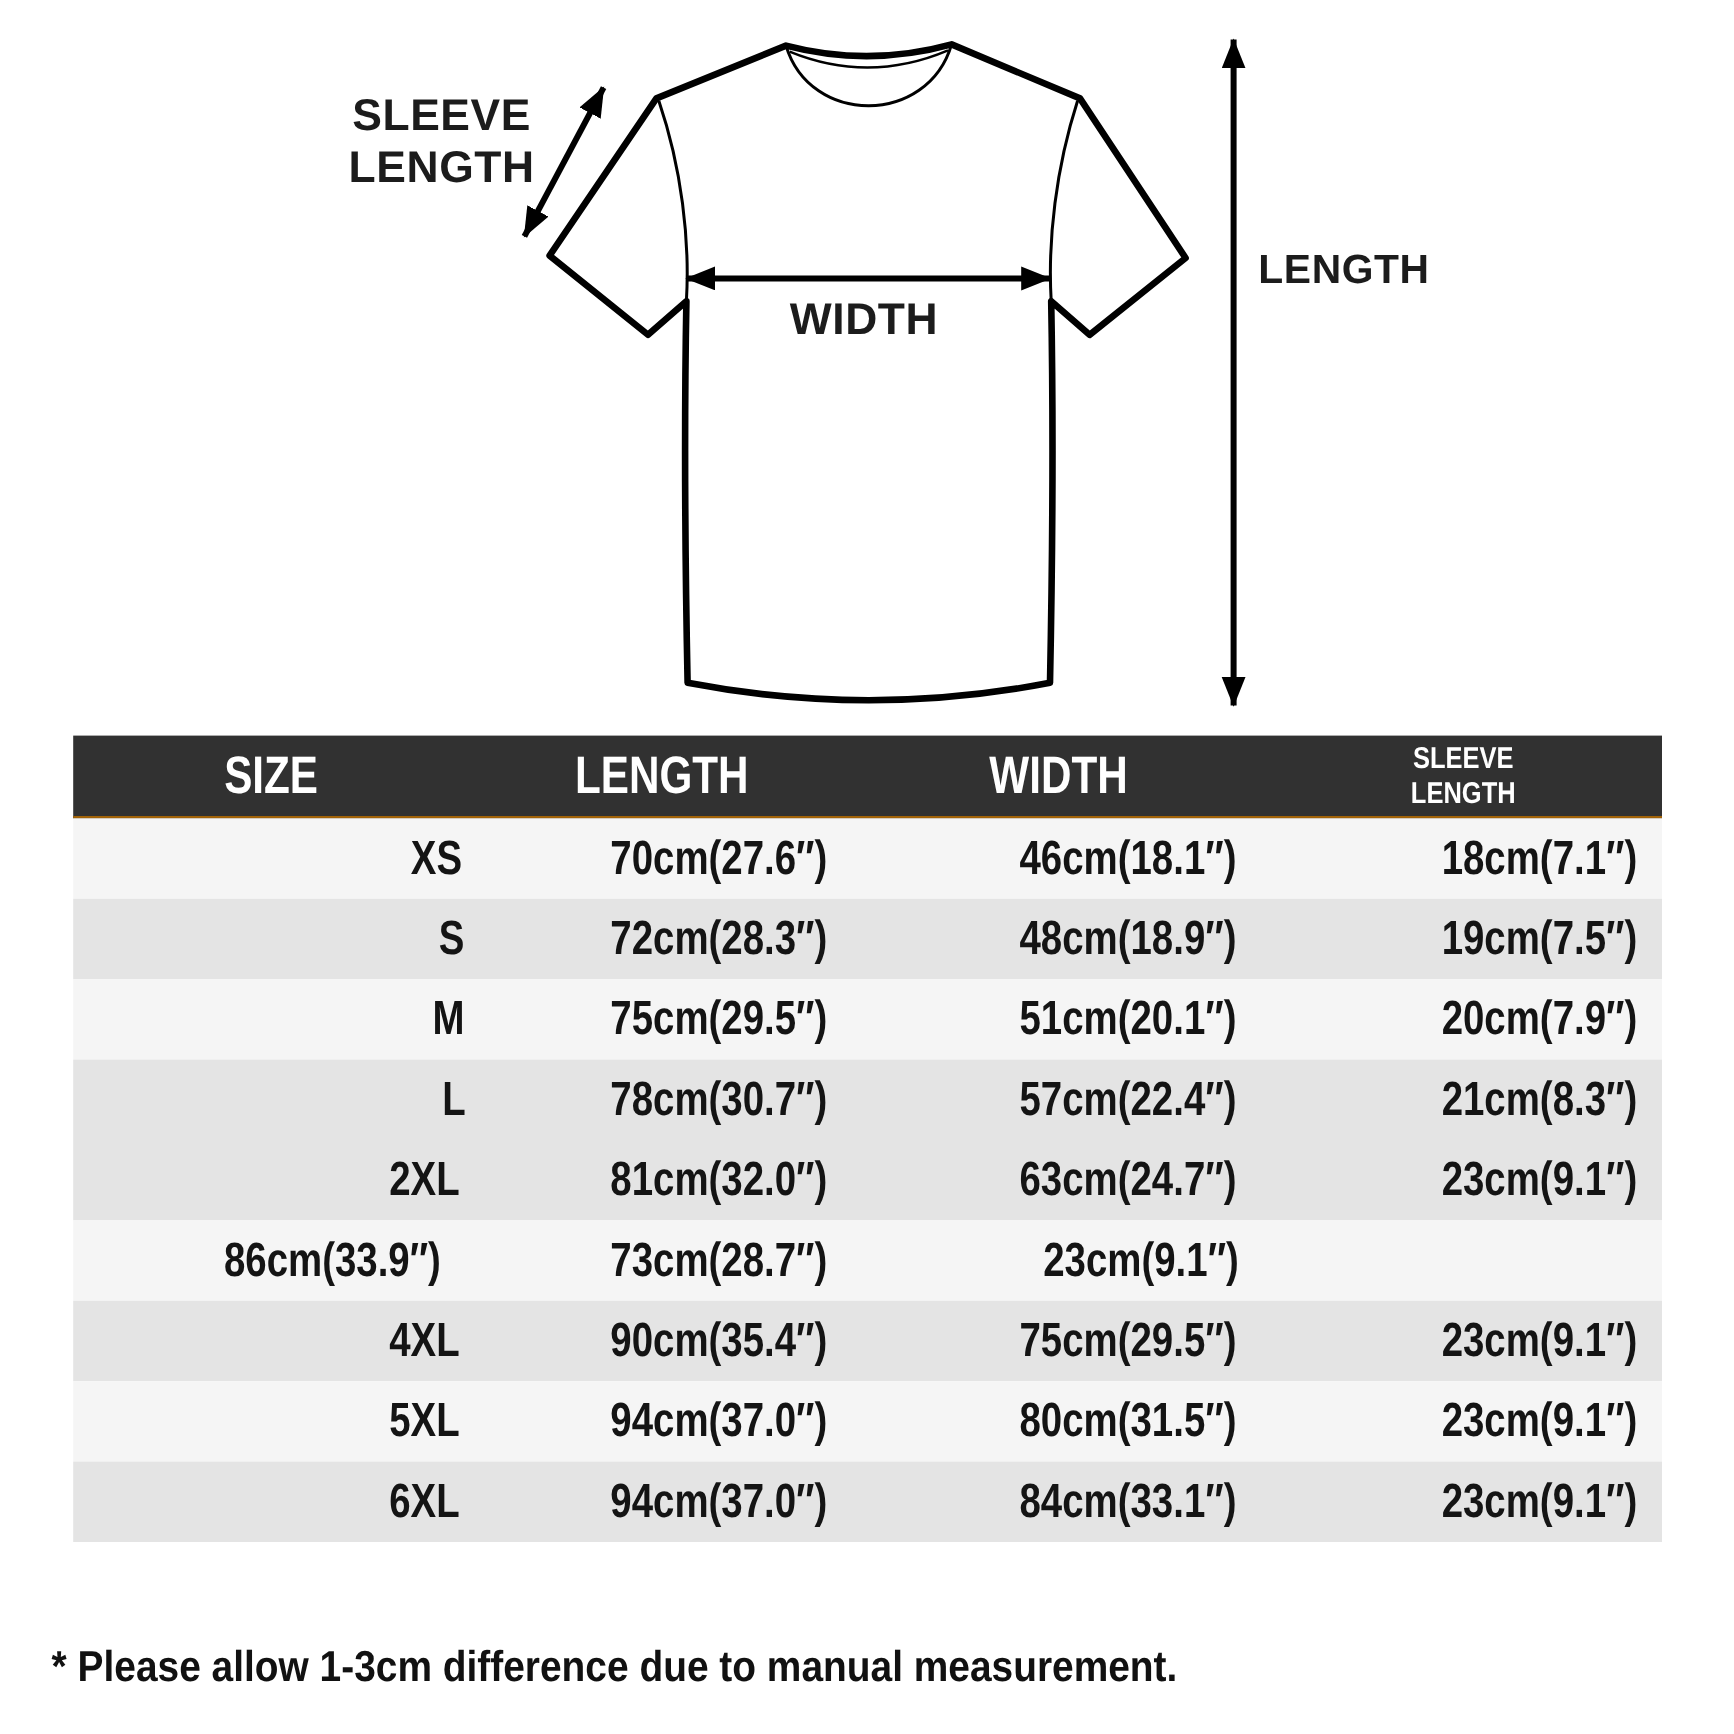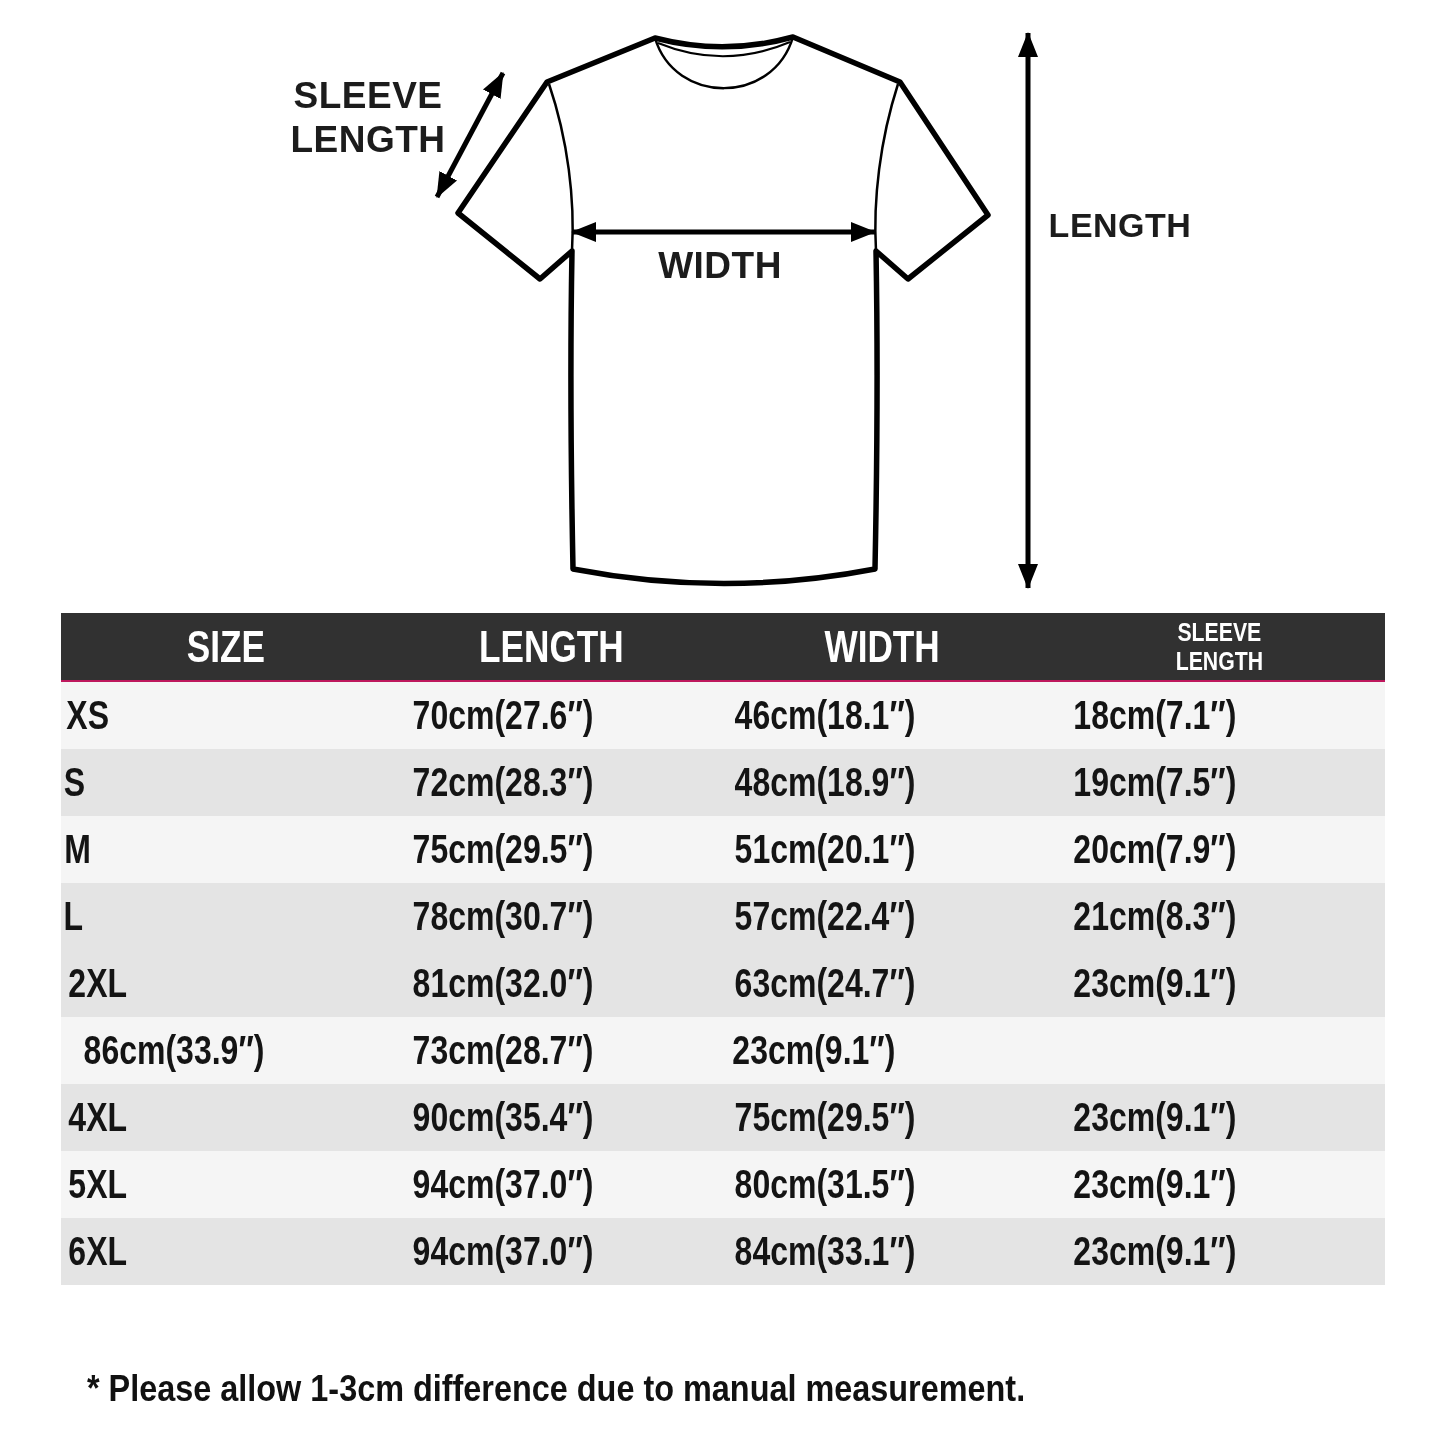--- a/index.html
+++ b/index.html
@@ -8,33 +8,33 @@
   
   .diagram{position:absolute;left:0;top:0;width:1445px;height:613px;}
   .diagram svg{position:absolute;left:0;top:0;}
   .dlabel{position:absolute;font-weight:700;color:#1c1c1c;letter-spacing:.5px;}
   .dlabel.sleeve{left:240px;top:74px;width:256px;text-align:center;font-size:37px;line-height:44px;}
   .dlabel.widthl{left:595px;top:245px;width:250px;text-align:center;font-size:37px;}
   .dlabel.lengthl{left:1020px;top:206px;width:200px;text-align:center;font-size:34px;}
   
   .sizetable{position:absolute;left:61px;top:613px;width:1324px;}
   .thead{display:grid;grid-template-columns:329px 322px 341px 332px;height:67px;
-         background:#313131;border-bottom:2px solid #be185d;}
+         background:#313131;border-bottom:2px solid #a16207;}
   .th{display:flex;align-items:center;justify-content:center;color:#ffffff;
       font-weight:700;font-size:44px;}
   .th.two{flex-direction:column;font-size:25px;line-height:29px;}
   .tr{display:grid;grid-template-columns:329px 322px 341px 332px;height:67px;}
   .tr.odd{background:#f5f5f5;}
   .tr.even{background:#e4e4e4;}
-  .td{display:flex;align-items:center;justify-content:flex-start;
+  .td{display:flex;align-items:center;justify-content:flex-end;
       font-weight:700;font-size:40px;color:#141414;}
   .cond{display:inline-block;transform:scaleX(.8);transform-origin:50% 50%;white-space:nowrap;}
   .cond2{display:inline-block;transform:scaleX(.85);transform-origin:50% 50%;white-space:nowrap;text-align:center;}
   
-  .footnote{position:absolute;left:43px;top:1368px;font-weight:700;font-size:36px;color:#111;margin-left:44px;}
+  .footnote{position:absolute;left:43px;top:1368px;font-weight:700;font-size:36px;color:#111;}
   .cond-left{display:inline-block;transform:scaleX(.9);transform-origin:0 50%;white-space:nowrap;}
 </style>
 </head>
 <body>
 
 <div class="page">
 
   <div class="diagram">
     <svg width="1445" height="613" viewBox="0 0 1445 613">
       <defs>

